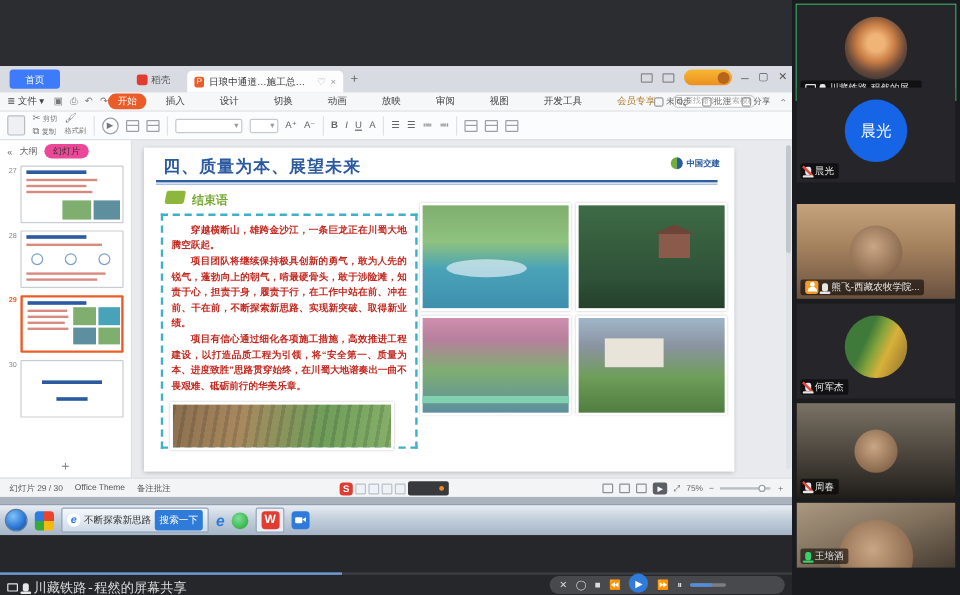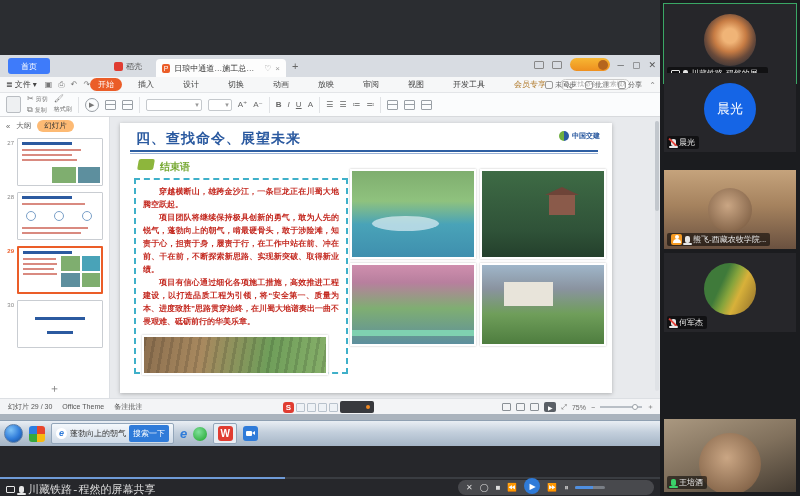--- a/index.html
+++ b/index.html
@@ -96,21 +96,21 @@
   .grid-ico { width:11px; height:10px; border:1px solid #9aa0a6; border-radius:1px; background:
     linear-gradient(#9aa0a6,#9aa0a6) 0 3px/11px 1px no-repeat; }
   .combo { height:12px; border:1px solid #c5c9cd; border-radius:2px; background:#fff; display:flex; align-items:center; justify-content:flex-end; padding:0 2px; color:#999; font-size:7px; }
   .combo.font { width:56px; } .combo.size { width:24px; }
   .lt { font-size:8px; color:#666; }
   .lt.b { font-weight:bold; } .lt.i { font-style:italic; } .lt.u { text-decoration:underline; }
 
   .content { position:relative; height:281px; background:#e8eaed; display:flex; }
   .thumbpanel { width:110px; background:#fff; border-right:1px solid #dcdfe3; position:relative; }
   .tp-head { height:18px; display:flex; align-items:center; gap:6px; padding-left:6px; font-size:7.5px; color:#666; }
-  .tp-pill { background:#fdba74; border-radius:8px; padding:1px 7px; color:#333; }
+  .tp-pill { background:#ec4899; border-radius:8px; padding:1px 7px; color:#333; }
   .thumb-row { display:flex; align-items:flex-start; gap:3px; padding:3px 0 3px 4px; }
   .thumb-num { width:10px; font-size:6px; color:#888; text-align:right; padding-top:2px; }
   .thumb { width:86px; height:48px; background:#fff; border:1px solid #c9cdd2; border-radius:1px; position:relative; overflow:hidden; }
   .thumb-row.sel .thumb { border:2px solid #eb5d28; }
   .thumb-row.sel .thumb-num { color:#eb5d28; font-weight:bold; }
   .t-title { position:absolute; left:4px; top:3px; width:60%; height:3px; background:#2b5aa0; }
   .t-line { position:absolute; height:2px; background:#d98a80; }
   .t-green { position:absolute; background:#7fae6f; }
   .t-circ { position:absolute; width:10px; height:10px; border:1px solid #7aa0c8; border-radius:50%; top:18px; }
   .t-blue-c { position:absolute; left:20%; width:60%; height:3px; background:#2b5aa0; }
@@ -344,21 +344,21 @@
           <span class="thumb">
             <i class="t-blue-c" style="top:16px"></i>
             <i class="t-blue-c" style="top:30px;left:35%;width:30%"></i>
           </span>
         </div>
         <div class="tp-add">＋</div>
       </div>
 
       <div class="slidearea">
         <div class="slide">
-          <div class="s-title">四、查找命令、展望未来</div>
+          <div class="s-title">四、质量为本、展望未来</div>
           <div class="s-rule"></div>
           <div class="s-rule2"></div>
           <div class="s-logo">
             <span class="mark"></span>
             <span class="lt2">中国交建</span>
           </div>
           <div class="s-flag"></div>
           <div class="s-section">结束语</div>
           <div class="s-box">
             <p>穿越横断山，雄跨金沙江，一条巨龙正在川蜀大地腾空跃起。</p>
@@ -412,21 +412,21 @@
       </span>
     </div>
 
     <div class="desk-edge"></div>
 
     <div class="taskbar">
       <span class="orb"></span>
       <span class="pinwheel"></span>
       <span class="tb-item">
         <span class="e-ico">e</span>
-        <span>蓬勃向上的朝气</span>
+        <span>不断探索新思路</span>
         <span class="bl">搜索一下</span>
       </span>
       <span class="ie">e</span>
       <span class="g360"></span>
       <span class="wps-task">
           <i>W</i>
         </span>
       <span class="meet-ico"></span>
     </div>
   </div>
@@ -487,22 +487,29 @@
     <span class="tile-label">
       <span class="person-badge">
           <i></i>
           <em></em>
         </span>
       <span class="mic"></span>
       <span class="nm">熊飞-西藏农牧学院...</span>
     </span>
   </div>
 
-
-  <div class="tile vid-close" style="top:419px;height:73px">
+  <div class="tile vid-dark" style="top:336px">
+    <span class="head h-small"></span>
+    <span class="tile-label">
+      <span class="mic muted"></span>
+      <span class="nm">周春</span>
+    </span>
+  </div>
+
+  <div class="tile vid-close" style="top:419px;height:54px">
     <span class="head h-big"></span>
     <span class="tile-label">
       <span class="mic speaking"></span>
       <span class="nm">王培酒</span>
     </span>
   </div>
 
 </div>
 
 </body></html>

